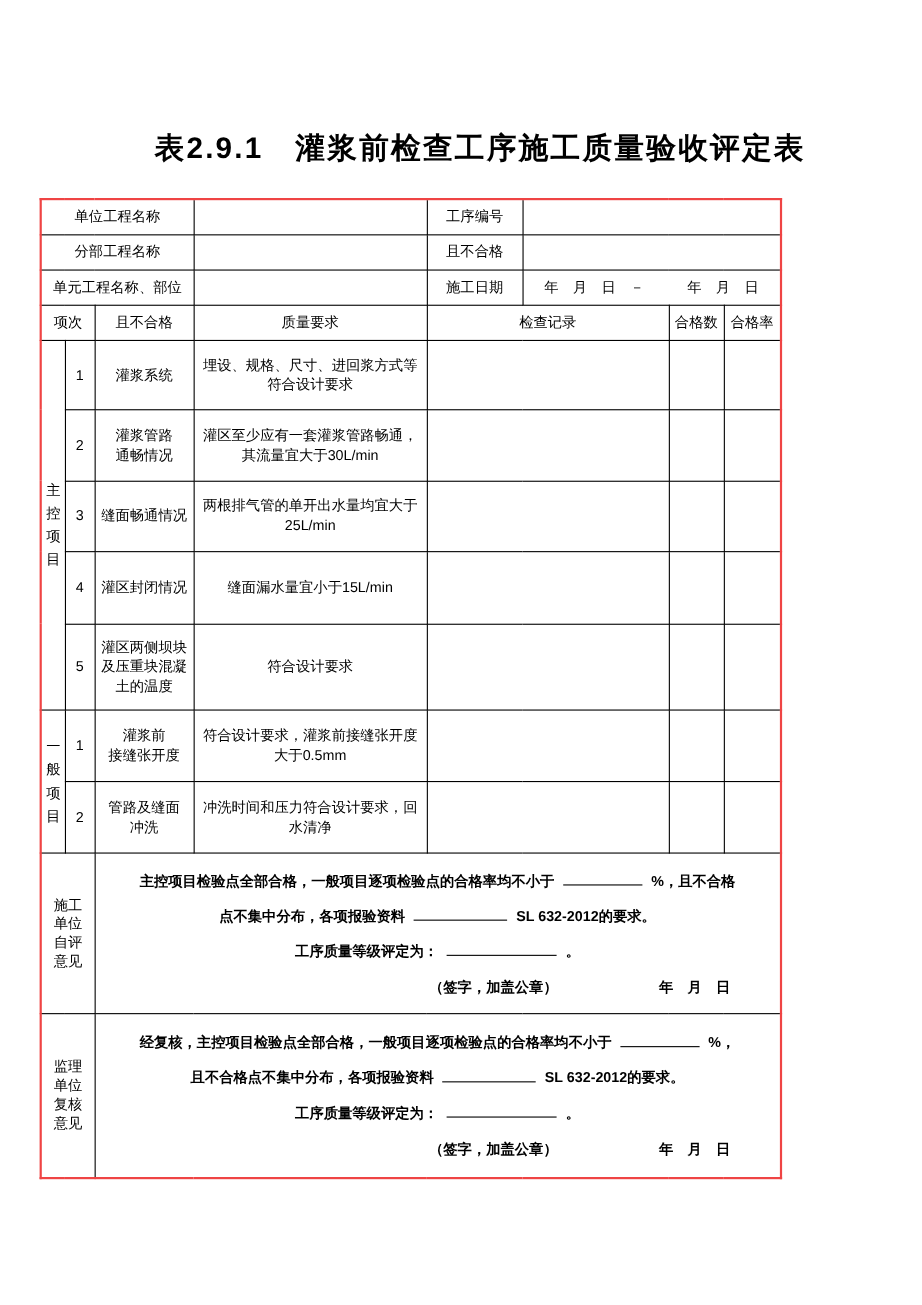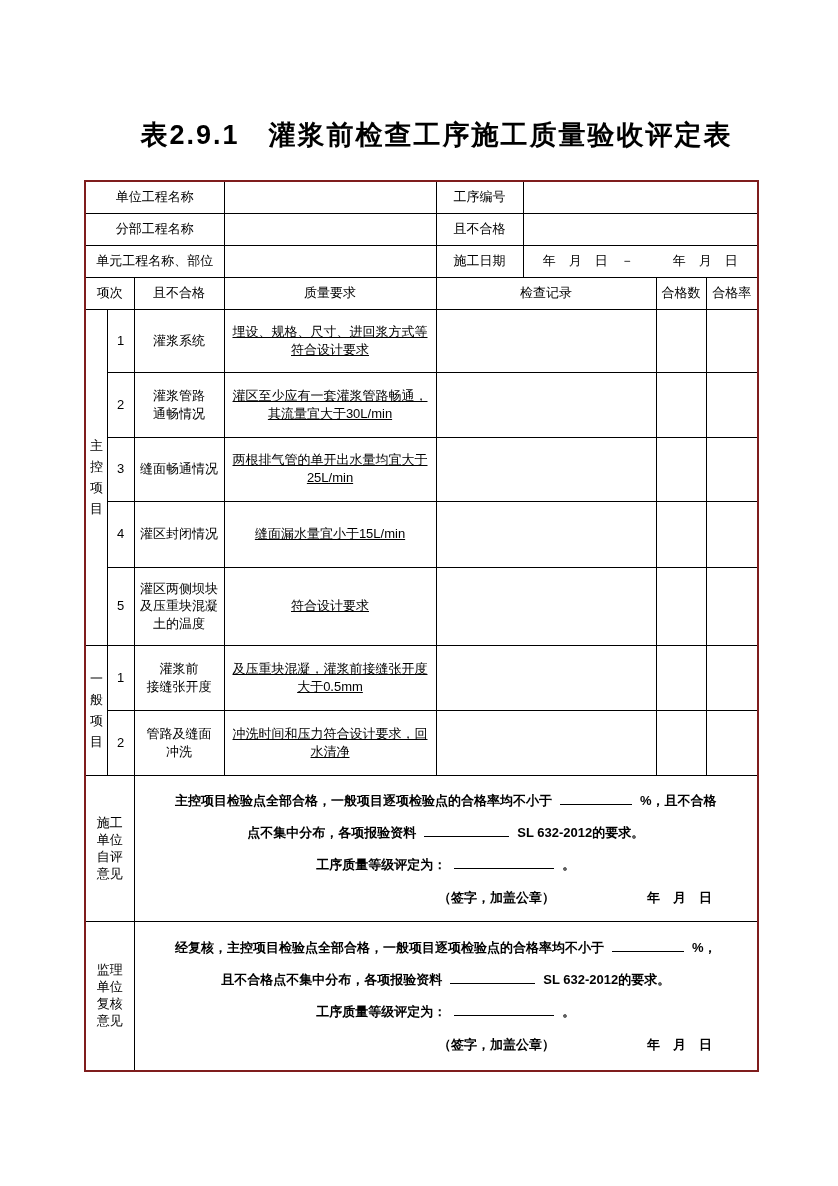--- a/index.html
+++ b/index.html
@@ -29,41 +29,41 @@
   .main-title{
     text-align:center;
     font-size:27px;font-weight:bold;
     letter-spacing:2px;
     margin:8px 0 0 0;
     height:46px;line-height:46px;padding-left:35px;
   }
 
   
   table.form{
-    margin-left:84px;margin-top:22px;
+    margin-left:36px;margin-top:22px;
     border-collapse:collapse;
     table-layout:fixed;
     width:673px;
-    border:2px solid #7f1d1d;
+    border:2px solid #ef4444;
   }
   table.form td{
     border:1px solid #000;
     box-sizing:border-box;
     text-align:center;
     vertical-align:middle;
     padding:2px 3px;
     font-size:13px;
     line-height:1.35;
     overflow:hidden;
   }
   tr.h32{height:32px;}
 
   td.req{
     text-align:left;
-    padding-left:8px;padding-right:6px;text-decoration:underline;
+    padding-left:8px;padding-right:6px;
   }
   td.name{white-space:pre-line;}
   .catcell{padding:0;}
   .vlabel{
     display:inline-block;width:15px;
     word-break:break-all;
     line-height:21px;
     font-size:13px;
   }
   .oplabel{
@@ -188,21 +188,21 @@
       <td colspan="2"></td>
       <td></td>
       <td></td>
     </tr>
 
     <tr style="height:65px">
       <td rowspan="2" class="catcell"><span class="vlabel">一般项目</span></td>
       <td>1</td>
       <td class="name">灌浆前
 接缝张开度</td>
-      <td class="req">及压重块混凝，灌浆前接缝张开度大于0.5mm</td>
+      <td class="req">符合设计要求，灌浆前接缝张开度大于0.5mm</td>
       <td colspan="2"></td>
       <td></td>
       <td></td>
     </tr>
     <tr style="height:65px">
       <td>2</td>
       <td class="name">管路及缝面
 冲洗</td>
       <td class="req">冲洗时间和压力符合设计要求，回水清净</td>
       <td colspan="2"></td>

